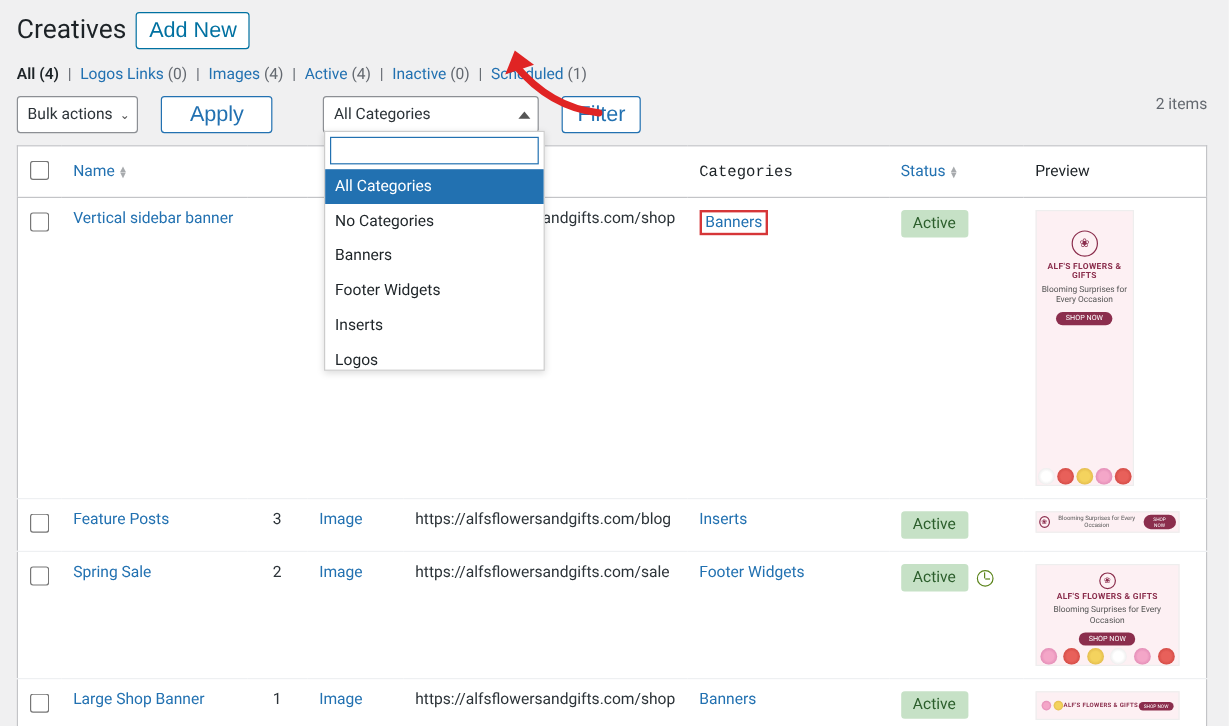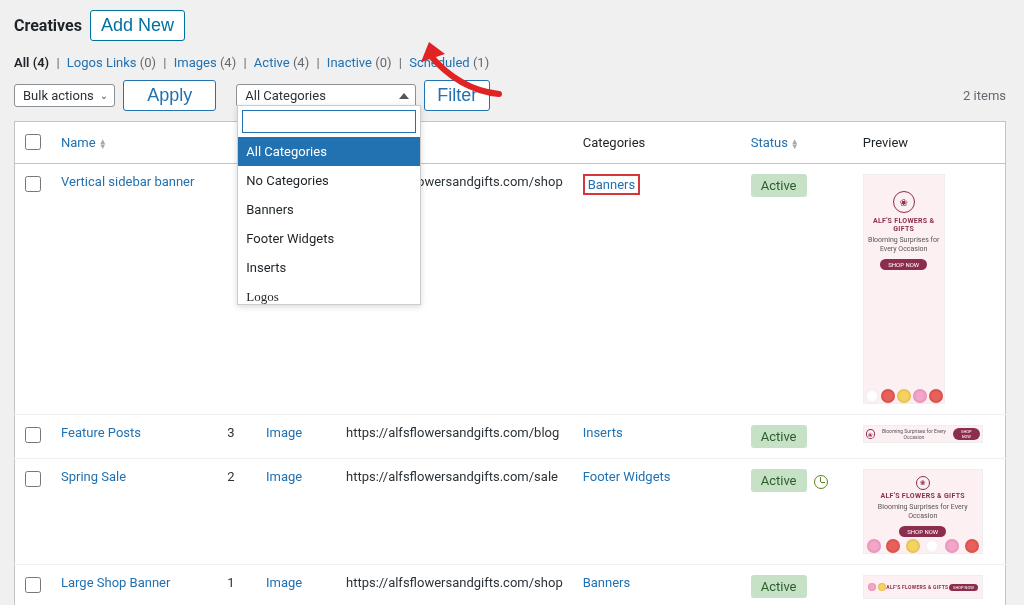--- a/index.html
+++ b/index.html
@@ -1,26 +1,26 @@
 <!DOCTYPE html>
 <html><head>
 <meta charset="utf-8">
 <style>
 * { box-sizing: border-box; margin: 0; padding: 0; }
 body { font-family: -apple-system, BlinkMacSystemFont, "Segoe UI", Roboto, sans-serif; font-size: 13px; color: #2c3338; background: #f0f0f1; padding: 0 18px 18px 14px; width: 1024px; }
 .header { display: flex; align-items: center; gap: 8px; padding: 10px 0 14px 0; }
-.page-title { font-size: 16px; font-weight: 700; color: #1d2327; }
+.page-title { font-size: 22px; font-weight: 400; color: #1d2327; }
 .btn { display: inline-block; padding: 4px 10px; border: 1px solid #0071a1; border-radius: 3px; color: #0071a1; background: #fff; font-size: 18px; cursor: pointer; }
 .btn.apply { border-color:#2271b1; color:#2271b1; padding:4px 23px;}
 .btn.filter { border-color:#2271b1; color:#2271b1; padding:4px 12px;}
 .subsubsub { font-size: 13px; margin-bottom: 10px; color:#646970; }
 .subsubsub a { color: #2271b1; text-decoration: none; }
 .subsubsub .current { color: #1d2327; font-weight:600; }
 .subsubsub .sep { color:#646970; margin: 0 4px;}
-.tablenav { display:flex; align-items:center; gap:8px; margin-bottom: 10px; position:relative;}
+.tablenav { display:flex; gap:19px; margin-bottom: 10px; position:relative;}
 .select-box { display:flex; align-items:center; border:1px solid #8c8f94; border-radius:3px; background:#fff; padding:3px 6px 3px 8px; font-size:13px; color:#2c3338; min-width: 80px; cursor:pointer;}
 .select-box.bulk { min-width:100px;}
 .select-box.cats { min-width:180px; justify-content:space-between; position:relative;}
 .chev { font-size:10px; margin-left:6px; color:#555;}
 .triangle-up { width:0;height:0;border-left:5px solid transparent;border-right:5px solid transparent;border-bottom:6px solid #555;}
 .items-count { margin-left:auto; color:#646970; font-size:13px;}
 table.wp-list { width:100%; border-collapse: collapse; border:1px solid #c3c4c7; background:#fff; }
 table.wp-list th { text-align:left; font-weight: 400; padding: 10px 10px; border-bottom:1px solid #c3c4c7; color:#2271b1; font-size:13px;}
 table.wp-list th.cb { width:32px; }
 table.wp-list th a { color:#2271b1; text-decoration:none;}
@@ -29,41 +29,41 @@
 table.wp-list td a { color:#2271b1; text-decoration:none;}
 .sort-ind { display:inline-flex; flex-direction:column; margin-left:3px; line-height:5px; font-size:8px; color:#a7aaad; vertical-align:middle;}
 .status-active { display:inline-block; background:#c6e1c6; color:#2c5e2c; padding:4px 10px; border-radius:3px; font-size:13px;}
 .clock { display:inline-flex; width:14px; height:14px; border:1.5px solid #5b841b; border-radius:50%; vertical-align:middle; margin-left:4px; position:relative;}
 .clock::before { content:""; position:absolute; width:1.5px; height:5px; background:#5b841b; top:1px; left:5px;}
 .clock::after { content:""; position:absolute; width:4px; height:1.5px; background:#5b841b; top:6px; left:6px;}
 .dropdown { position:absolute; top:100%; left:0; width:184px; background:#fff; border:1px solid #ccc; box-shadow:0 2px 6px rgba(0,0,0,0.15); z-index:20; margin-top:-1px;}
 .dropdown input { width:calc(100% - 8px); margin:4px; padding:3px 5px; border:1px solid #2271b1; font-size:13px; outline:none;}
 .dropdown .opt { padding:7px 8px; font-size:13px; color:#1d2327; cursor:pointer; white-space:nowrap;}
 .dropdown .opt.sel { background:#2271b1; color:#fff;}
-.dropdown .opt:last-child { padding-bottom:15px; border-bottom: none; overflow:hidden; height:16px;font-family:Liberation Serif, serif;}
+.dropdown .opt:last-child { padding-bottom:15px; border-bottom: none; overflow:hidden; height:16px;}
 .annot-arrow { position:absolute; left:405px; top:32px; z-index:30; pointer-events:none;}
 .annot-box { border: 2px solid #d63638; padding: 1px 3px; display:inline-block;}
 .preview-box { width:120px; background:#fdf0f3; border:1px solid #eee; display:flex; flex-direction:column; align-items:center; padding:6px 4px 0 4px; font-size:8px; text-align:center; color:#555; position:relative; overflow:hidden;}
 .preview-box.tall { width:82px; height: 230px;}
 .preview-box.wide { width:120px; height:85px; }
 .preview-box.thin { width:120px; height:18px; flex-direction:row; justify-content:space-around; align-items:center; font-size:6px; padding:0 2px;}
 .logo-circle { width:22px; height:22px; border:1px solid #8b2e4d; border-radius:50%; display:flex; align-items:center; justify-content:center; font-size:10px; color:#8b2e4d; margin-bottom:4px;}
 .brand { font-size:7px; font-weight:bold; color:#8b2e4d; letter-spacing:0.3px;}
 .slogan { font-size:7px; margin:3px 0; line-height:1.3;}
 .shop-btn { background:#8b2e4d; color:#fff; font-size:6px; padding:2px 8px; border-radius:8px; margin-top:2px;}
 .flowers { position:absolute; bottom:0; left:0; right:0; height:35%; display:flex; justify-content:space-around; align-items:flex-end;}
 .flowers.wide-f { height:30%;}
 .flower { width:14px; height:14px; border-radius:50%;}
 .f-red { background: radial-gradient(circle, #e8605a 40%, #c23a34);}
 .f-yellow { background: radial-gradient(circle, #f4d35e 40%, #d4a83e);}
 .f-pink { background: radial-gradient(circle, #f4a6c8 40%, #d478a8);}
 .f-white { background: radial-gradient(circle, #fff 40%, #ddd);}
 .cb-wrap { padding-top:2px;}
 input[type=checkbox]{ width:16px; height:16px; border:1px solid #8c8f94; border-radius:3px; cursor:pointer;}
-.col-name{width:155px;} .col-num{width:50px; text-align:center;} .col-type{width:80px;} .col-url{width:170px;} .col-cat{width:168px;} .col-status{width:112px;}
+.col-name{width:155px;} .col-num{width:50px; text-align:center;} .col-type{width:80px;} .col-url{width:170px;} .col-cat{width:168px;font-family:Liberation Mono, monospace;} .col-status{width:112px;}
 </style>
 </head>
 <body>
 
 <div style="position:relative;">
 
 <div class="header">
   <h1 class="page-title">Creatives</h1>
   <button class="btn">Add New</button>
 </div>

